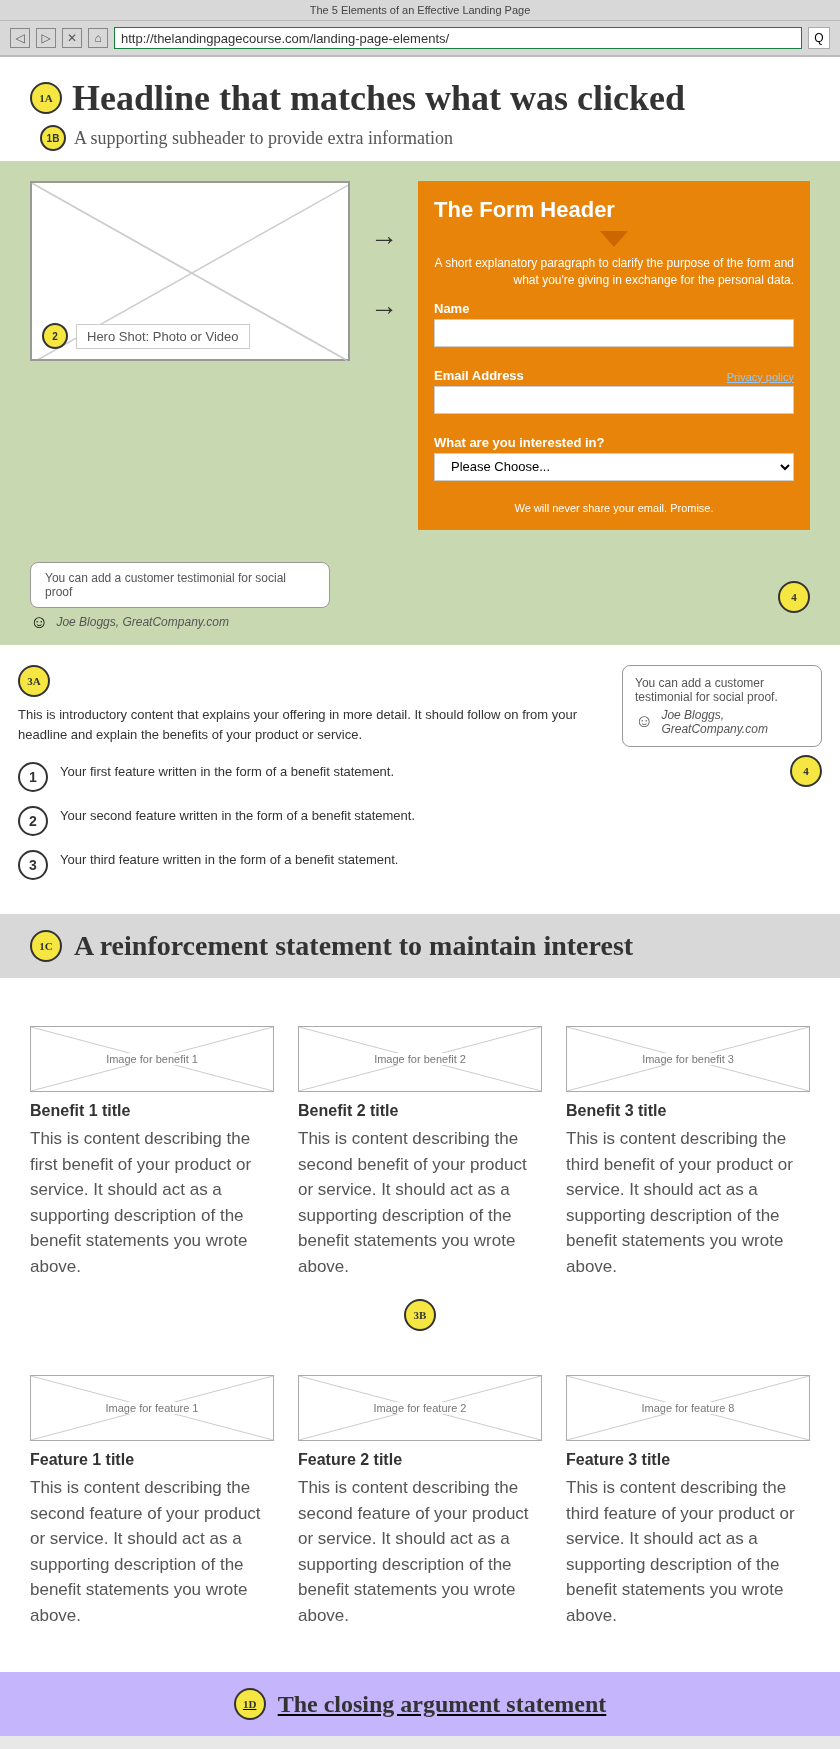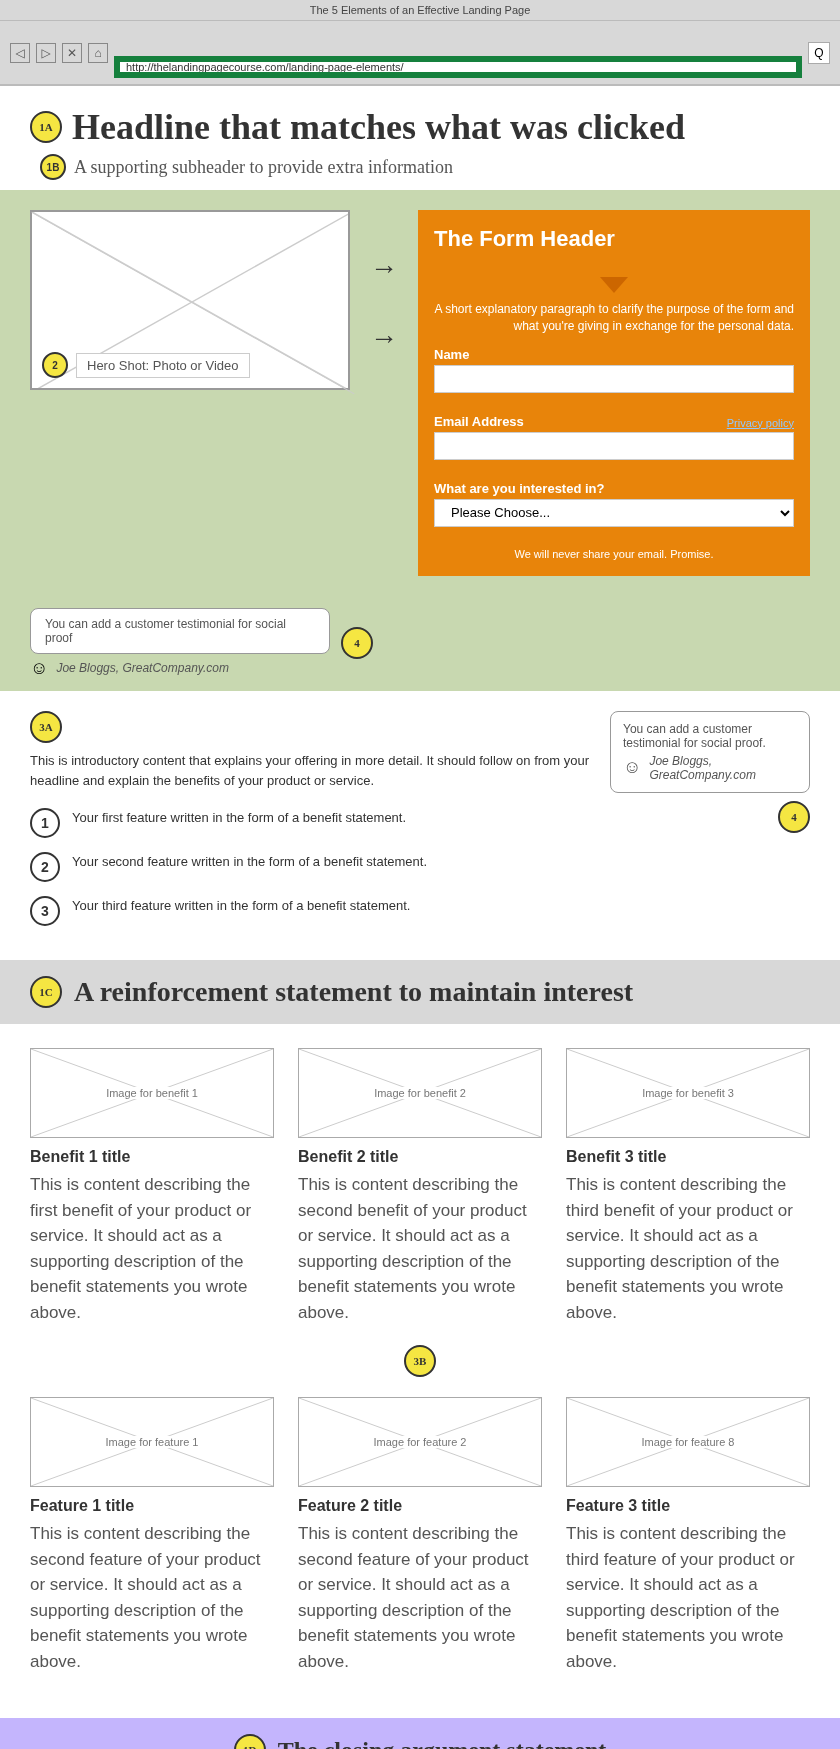--- a/index.html
+++ b/index.html
@@ -9,26 +9,25 @@
       border: 1.5px solid #888;
       background: transparent;
       cursor: pointer;
       display: flex; align-items: center; justify-content: center;
       font-size: 12px;
       color: #555;
     }
     .url-bar {
       flex: 1;
       height: 22px;
-      border: 6px solid #15803d;
+      border: 1px solid #15803d;
       background: white;
       padding: 0 6px;
-      font-size: 11px;
-      color: #333;
-      margin-top: 29px;
+      font-size: 13px;
+      color: #333;
     }
     .search-btn {
       width: 22px; height: 22px;
       border: 1px solid #aaa;
       background: white;
       display: flex; align-items: center; justify-content: center;
       font-size: 12px;
       cursor: pointer;
     }
 
@@ -148,21 +147,21 @@
     .form-box {
       background: #e8840a;
       padding: 16px;
       flex: 1;
       color: white;
     }
     .form-header-title {
       font-size: 22px;
       font-weight: bold;
       color: white;
-      margin-bottom: 25px;
+      margin-bottom: 8px;
     }
     .form-triangle {
       width: 0; height: 0;
       border-left: 14px solid transparent;
       border-right: 14px solid transparent;
       border-top: 16px solid #cc6600;
       margin: 0 auto 8px auto;
     }
     .form-desc {
       font-size: 12px;
@@ -216,21 +215,21 @@
       color: white;
       text-align: center;
     }
 
     
     .testimonial-band {
       background: #c8d8b0;
       padding: 12px 30px;
       display: flex;
       align-items: center;
-      justify-content: flex-start;
+      justify-content: space-between;
       gap: 11px;
     }
     .testimonial-bubble {
       border: 1.5px solid #999;
       border-radius: 8px;
       background: white;
       padding: 8px 14px;
       font-size: 12px;
       color: #555;
       position: relative;
@@ -247,21 +246,21 @@
     }
     .person-name {
       font-size: 12px;
       color: #555;
       font-style: italic;
     }
 
     
     .content-section {
       background: white;
-      padding: 20px 30px;
+      padding: 20px 18px;
       display: flex;
       gap: 6px;
     }
     .content-left {
       flex: 1;
     }
     .intro-text {
       font-size: 13px;
       color: #333;
       line-height: 1.6;
@@ -332,26 +331,27 @@
       grid-template-columns: 1fr 1fr 1fr;
       gap: 24px;
       margin-bottom: 20px;
     }
     .benefit-card {
       display: flex;
       flex-direction: column;
     }
     .benefit-image {
       width: 100%;
-      height: 90px;
+      height: 66px;
       border: 1.5px solid #aaa;
       background: white;
       position: relative;
       margin-bottom: 10px;
       overflow: hidden;
+      margin-top: 24px;
     }
     .benefit-image svg {
       width: 100%; height: 100%;
     }
     .img-label {
       position: absolute;
       top: 50%;
       left: 50%;
       transform: translate(-50%, -50%);
       font-size: 11px;

